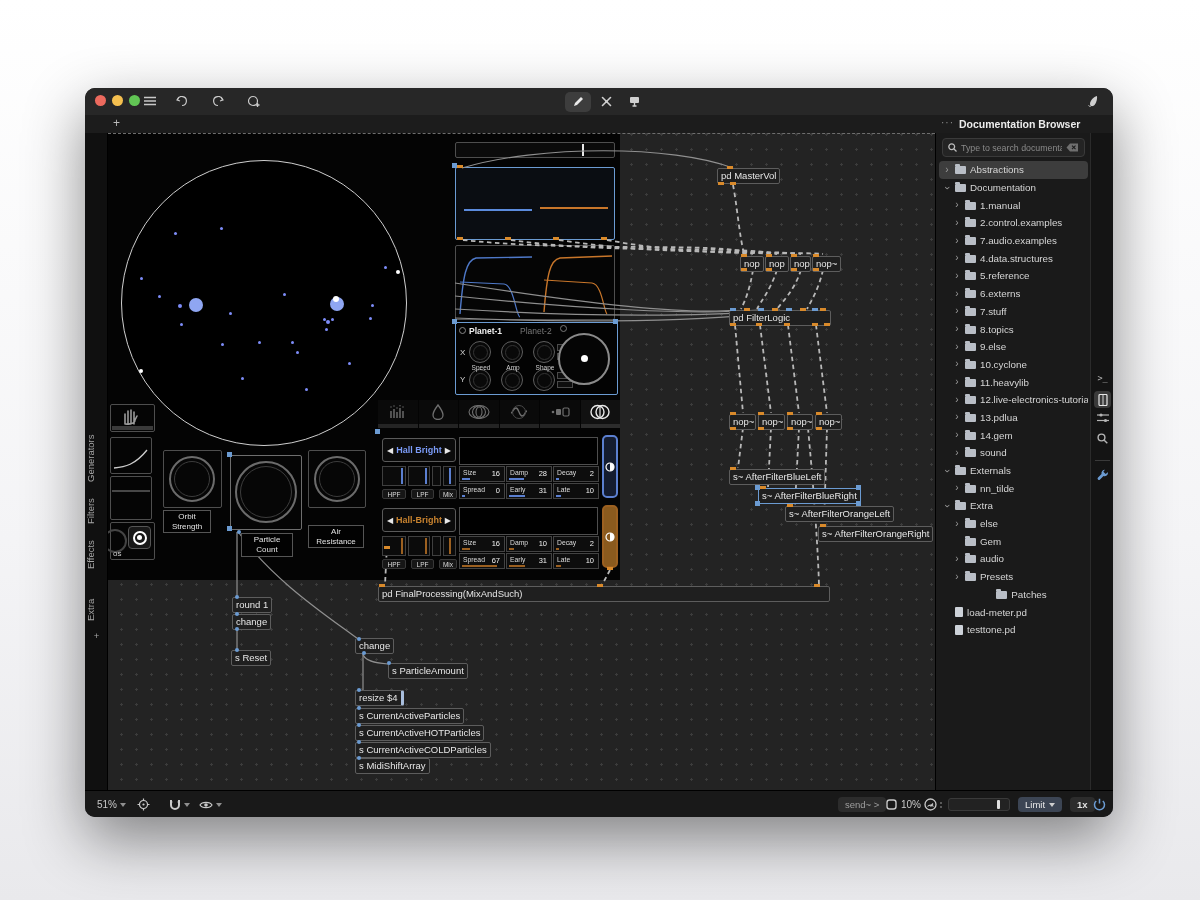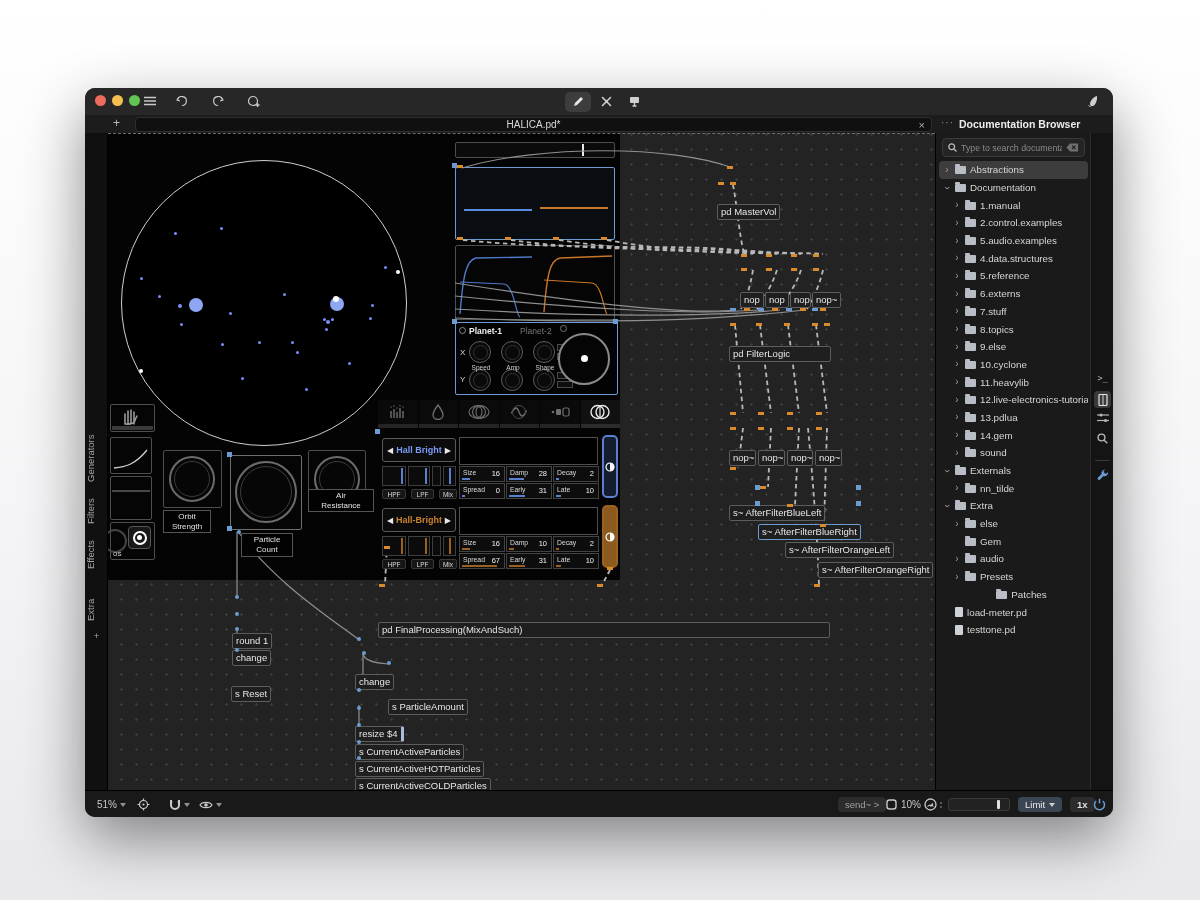--- a/index.html
+++ b/index.html
@@ -35,21 +35,21 @@
   #blackzone { position:absolute; left:0; top:0; width:512px; height:447px; background:#040404; z-index:1; }
   #canvastop { position:absolute; left:0; top:0; width:827px; height:0; border-top:1px dashed #6e6e6e; z-index:5; }
   
   .panel { position:absolute; background:#050505; border:1px solid #4e4e4e; border-radius:2px; z-index:2; }
   .panel.selblue { border-color:#6b9bd2; }
   .wlayer { position:absolute; left:0; top:0; z-index:3; pointer-events:none; }
   .nublayer { position:absolute; left:0; top:0; z-index:6; pointer-events:none; }
   
   .obj { position:absolute; background:#1f1f1f; border:1px solid #5d5d5d; border-radius:2px;
          color:#e6e6e6; font-size:9.5px; line-height:12px; padding:1px 3px; white-space:nowrap;
-         overflow:hidden; z-index:4;margin-top:36px; }
+         overflow:hidden; z-index:4; }
   .obj.sel { border-color:#6b9bd2; }
   .obj.msg { border-right:3px solid #a9bedd; }
   .lbl { position:absolute; background:#020202; border:1px solid #555; color:#e2e2e2;
          font-size:8px; line-height:10px; text-align:center; z-index:4; display:flex;
          flex-direction:column; justify-content:center; }
   .knob { position:absolute; border:2px solid #6b6b6b; border-radius:50%; background:#060606; }
   .knob::after { content:""; position:absolute; inset:3px; border:1.5px solid #3c3c3c; border-radius:50%; }
   .pknob { position:absolute; width:22px; height:22px; border:1.5px solid #5e5e5e; border-radius:50%; background:#090909; }
   .pknob::after { content:""; position:absolute; inset:2.5px; border:1px solid #333; border-radius:50%; }
   
@@ -156,24 +156,20 @@
     <div class="ticon" style="left:1000px;width:16px">
       <svg width="11" height="12" viewBox="0 0 11 12">
           <path d="M9,1 C5,2 2,6 2,9 C2,10.6 3.4,11.5 5,11 C7.5,10.2 9.5,5 9,1 Z" fill="#cfcfcf"></path>
           <path d="M3,11 C2,11.5 1,11.3 0.5,10.5" stroke="#cfcfcf" fill="none"></path>
         </svg>
     </div>
   </div>
 
   <div id="tabbar">
     <div id="newtab">+</div>
-    <div id="tab">
-      <span>HALICA.pd*</span>
-      <span class="close">×</span>
-    </div>
     <div id="paneldots">···</div>
     <div id="paneltitle">Documentation Browser</div>
   </div>
 
   <div id="leftstrip">
     <div class="vtab" style="top:295px;height:60px">Generators</div>
     <div class="vtab" style="top:360px;height:36px">Filters</div>
     <div class="vtab" style="top:402px;height:40px">Effects</div>
     <div class="vtab" style="top:463px;height:28px">Extra</div>
     <div class="vtab" style="top:497px;height:14px;writing-mode:horizontal-tb;transform:none">+</div>
@@ -468,21 +464,21 @@
     <div class="panel" style="left:122px;top:322px;width:72px;height:75px;border-color:#6e6e6e">
       <div class="knob" style="left:4px;top:5px;width:62px;height:62px"></div>
     </div>
     <div class="lbl" style="left:133px;top:400px;width:52px;height:24px">
       <span>Particle</span>
         <span>Count</span>
     </div>
     <div class="panel" style="left:200px;top:317px;width:58px;height:58px">
       <div class="knob" style="left:5px;top:5px;width:46px;height:46px"></div>
     </div>
-    <div class="lbl" style="left:200px;top:356px;width:66px;height:23px">
+    <div class="lbl" style="left:200px;top:392px;width:56px;height:23px">
       <span>Air</span>
         <span>Resistance</span>
     </div>
 
     <svg class="wlayer" width="827" height="657" viewBox="0 0 827 657">
       <g fill="none" stroke="#8f8f8f" stroke-width="1.2">
         <path d="M354,35 C430,12 565,12 625,35"></path>
         <path d="M347,150 C460,168 575,182 627,177"></path>
         <path d="M347,163 C470,176 585,182 650,177"></path>
         <path d="M347,176 C480,184 600,184 672,177"></path>
@@ -656,21 +652,21 @@
           <span class="tree-label">1.manual</span>
         </div>
         <div class="tree-row" style="padding-left: 14px;">
           <span class="chev">›</span>
           <span class="icon-folder"></span>
           <span class="tree-label">2.control.examples</span>
         </div>
         <div class="tree-row" style="padding-left: 14px;">
           <span class="chev">›</span>
           <span class="icon-folder"></span>
-          <span class="tree-label">5.audio.examples</span>
+          <span class="tree-label">7.audio.examples</span>
         </div>
         <div class="tree-row" style="padding-left: 14px;">
           <span class="chev">›</span>
           <span class="icon-folder"></span>
           <span class="tree-label">4.data.structures</span>
         </div>
         <div class="tree-row" style="padding-left: 14px;">
           <span class="chev">›</span>
           <span class="icon-folder"></span>
           <span class="tree-label">5.reference</span>

